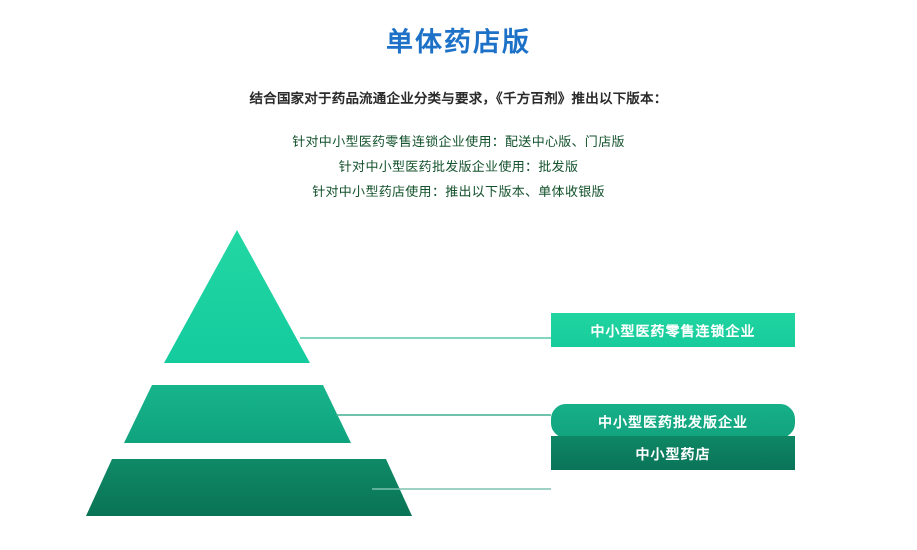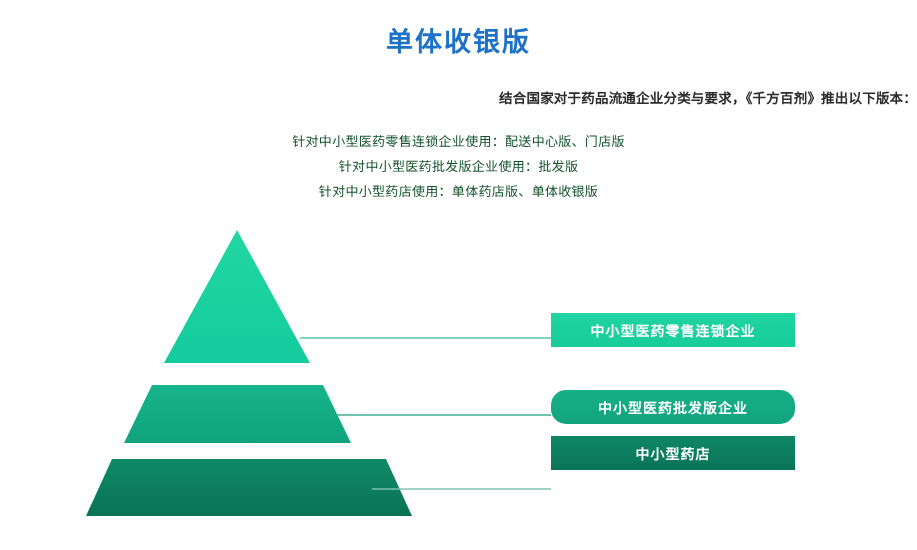--- a/index.html
+++ b/index.html
@@ -42,21 +42,20 @@
     line-height: 1.2;
   }
 
   .subtitle {
     margin: 0;
     padding-top: 29px;
     font-size: 13.5px;
     font-weight: bold;
     color: #2b2b2b;
     letter-spacing: 0.2px;
-    text-align: right;
   }
 
   .desc-list {
     margin: 0;
     padding: 0;
     list-style: none;
     padding-top: 22px;
   }
   .desc-line {
     font-size: 13px;
@@ -94,43 +93,43 @@
     font-size: 14px;
     font-weight: bold;
     letter-spacing: 1px;
     white-space: nowrap;
   }
   .side-box-1 {
     top: 313px;
     background: linear-gradient(180deg, #21d5a1 0%, #17cb9c 100%);
   }
   .side-box-2 {
-    top: 390px;
+    top: 404px;
     background: linear-gradient(180deg, #16b088 0%, #12a37e 100%);
     border-radius: 15px;
   }
   .side-box-3 {
     top: 436px;
     background: linear-gradient(180deg, #0e8765 0%, #0a7458 100%);
   }
 </style>
 </head>
 <body>
 
 <div class="page">
 
   <div class="header">
-    <h1 class="page-title">单体收银版</h1>
+    <h1 class="page-title">单体药店版</h1>
 
     <p class="subtitle">结合国家对于药品流通企业分类与要求，《千方百剂》推出以下版本：</p>
 
     <ul class="desc-list">
       <li class="desc-line">针对中小型医药零售连锁企业使用：配送中心版、门店版</li>
       <li class="desc-line">针对中小型医药批发版企业使用：批发版</li>
-      <li class="desc-line">针对中小型药店使用：单体药店版、单体收银版</li>
+      <li class="desc-line">针对中小型药店使用：推出以下版本、单体收银版</li>
     </ul>
   </div>
 
   <div class="diagram">
 
     <svg class="diagram-svg" width="917" height="325" viewBox="0 0 917 325">
       <defs>
         <linearGradient id="gradTier1" x1="0" y1="0" x2="0" y2="1">
           <stop offset="0%" stop-color="#22d7a2"></stop>
           <stop offset="100%" stop-color="#14cb9e"></stop>

